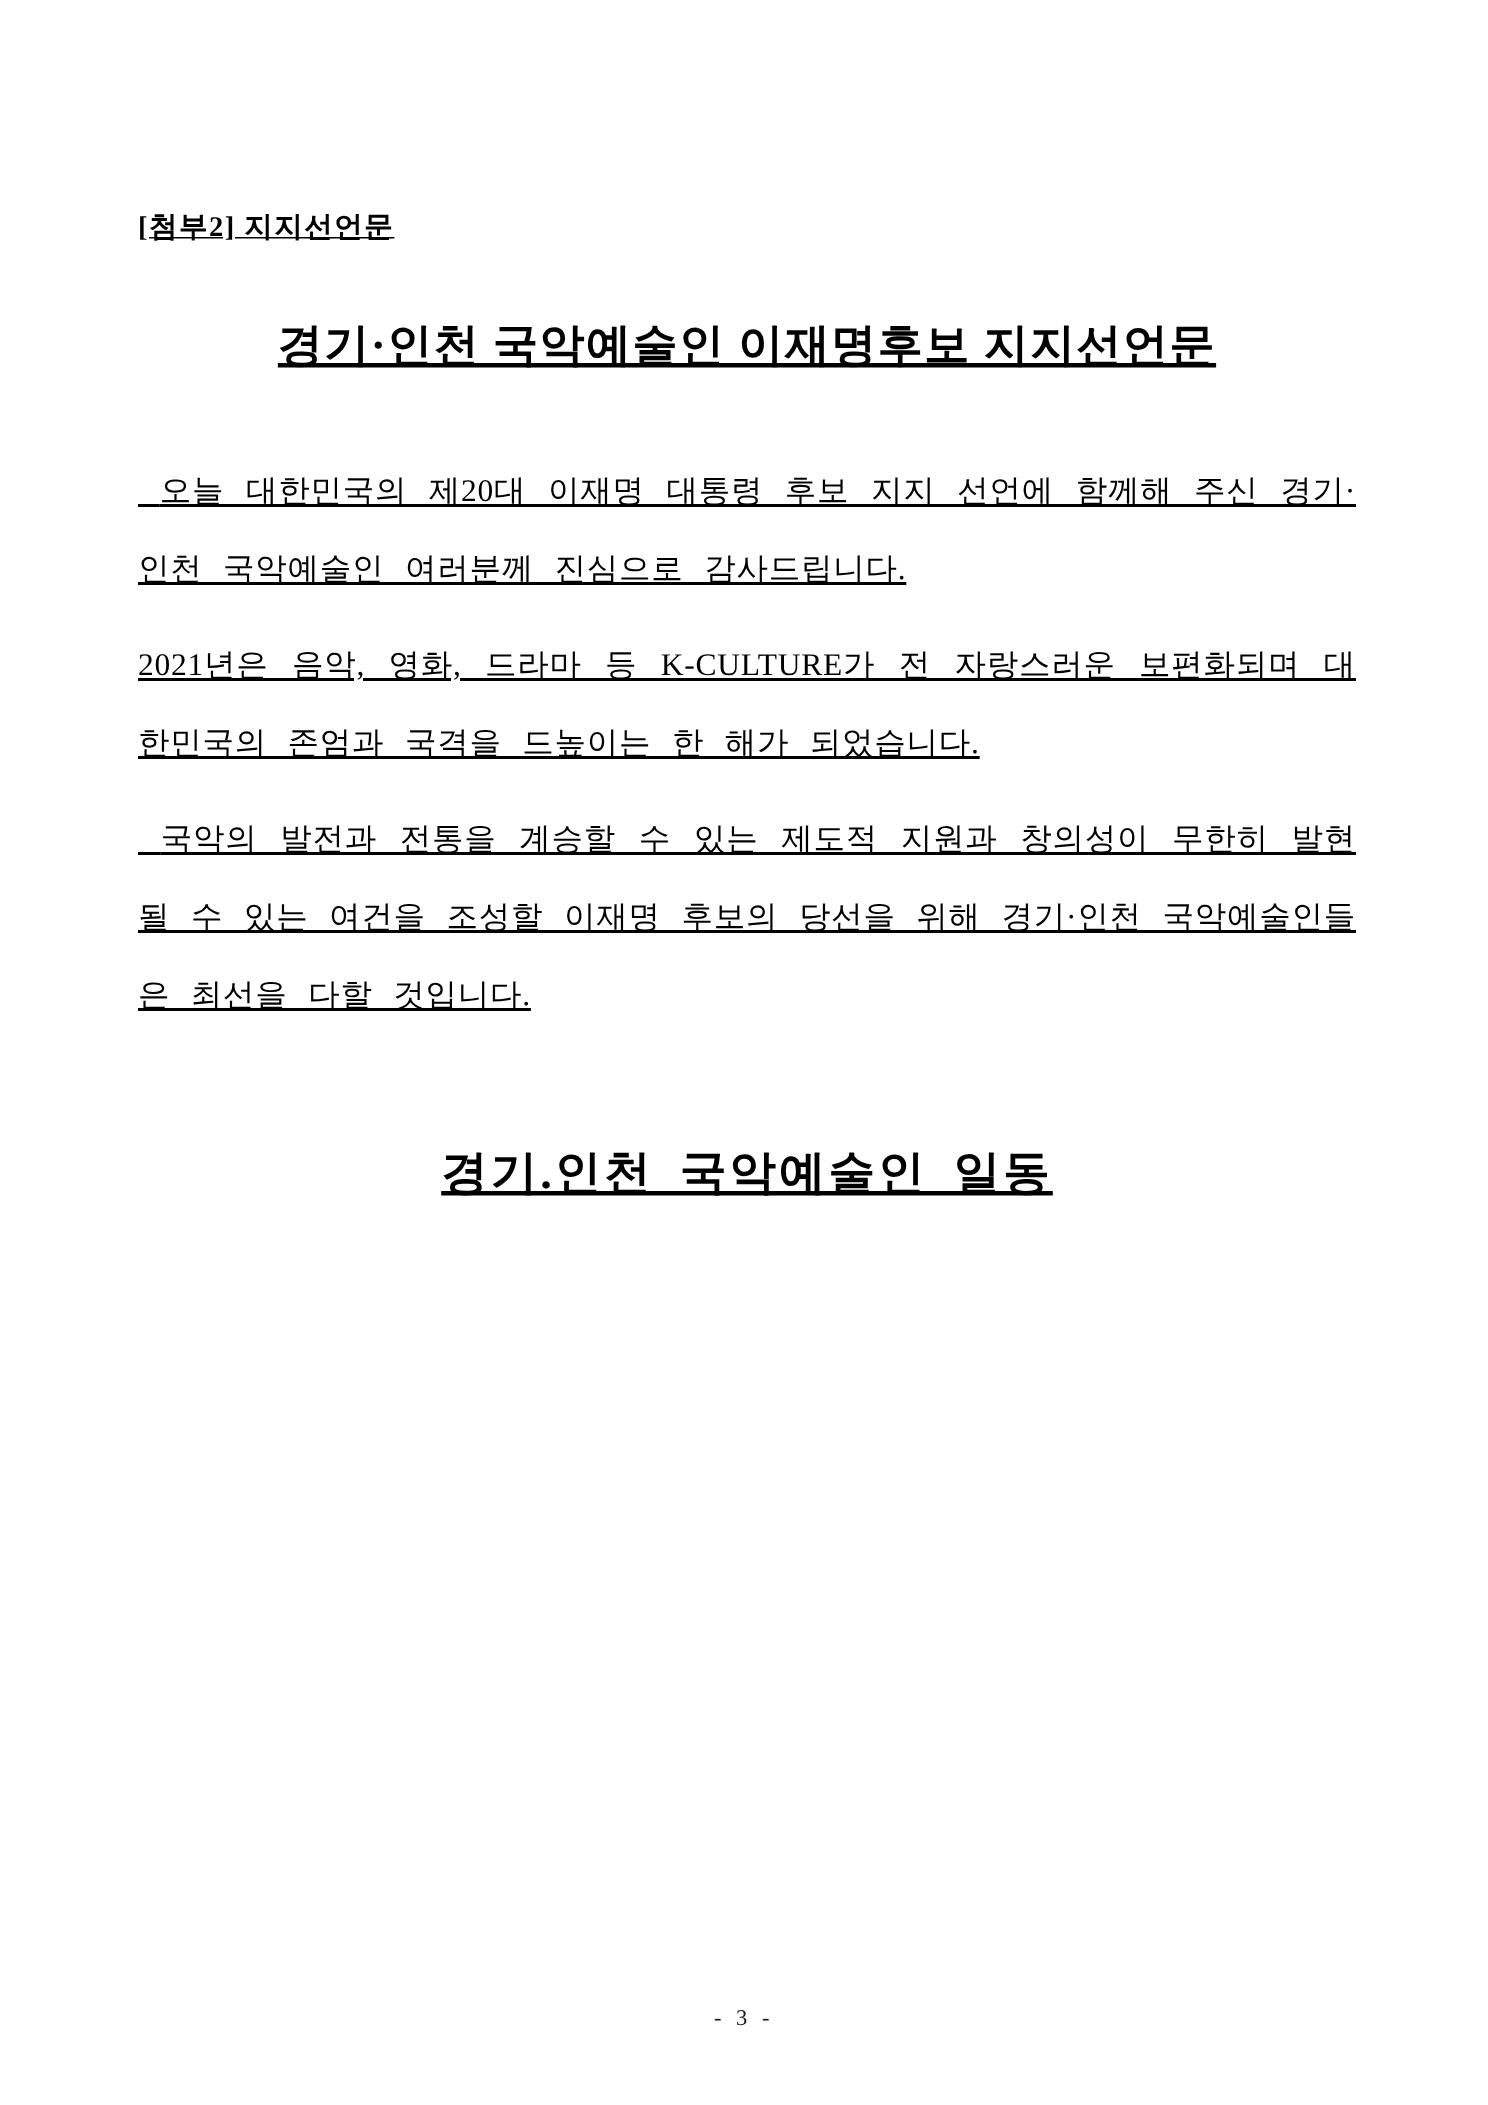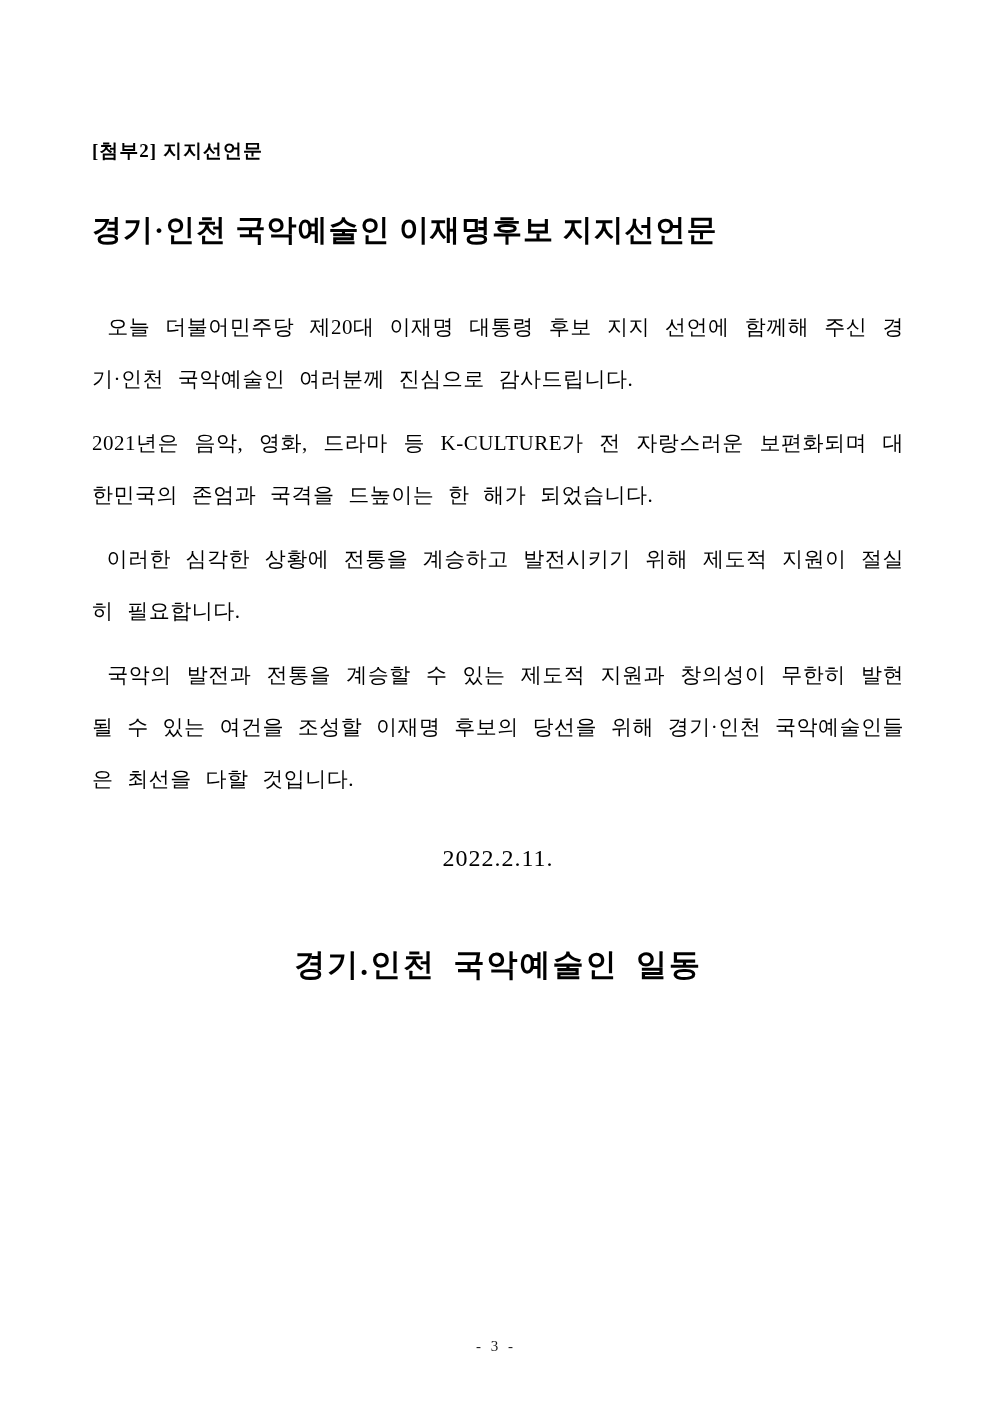--- a/index.html
+++ b/index.html
@@ -11,29 +11,31 @@
     position: relative;
     width: 992px;
     height: 1403px;
     margin: 0 auto;
     background: #ffffff;
     color: #000000;
     font-family: "Liberation Serif", "DejaVu Serif", serif;
     box-sizing: border-box;
     padding: 138px 88px 0 92px;
     overflow: hidden;
+    text-decoration: underline;
   }
   .attachment-label {
     font-size: 19px;
     font-weight: bold;
     letter-spacing: 1px;
     white-space: pre-wrap;
   }
   .doc-title {
     margin-top: 46px;
+    text-align: center;
     font-size: 30px;
     font-weight: bold;
     letter-spacing: 1px;
     white-space: pre-wrap;
   }
   .body-text {
     margin-top: 50px;
   }
   .body-text p {
     margin: 0 0 12px 0;
@@ -72,25 +74,23 @@
 </head>
 <body>
 
 <div class="page">
 
   <div class="attachment-label">[첨부2] 지지선언문</div>
 
   <h1 class="doc-title">경기·인천 국악예술인 이재명후보 지지선언문</h1>
 
   <div class="body-text">
-    <p> 오늘 더불어민주당 제20대 이재명 대통령 후보 지지 선언에 함께해 주신 경기·인천 국악예술인 여러분께 진심으로 감사드립니다.</p>
+    <p> 오늘 대한민국의 제20대 이재명 대통령 후보 지지 선언에 함께해 주신 경기·인천 국악예술인 여러분께 진심으로 감사드립니다.</p>
     <p>2021년은 음악, 영화, 드라마 등 K-CULTURE가 전 자랑스러운 보편화되며 대한민국의 존엄과 국격을 드높이는 한 해가 되었습니다.</p>
-    <p> 이러한 심각한 상황에 전통을 계승하고 발전시키기 위해 제도적 지원이 절실히 필요합니다.</p>
     <p> 국악의 발전과 전통을 계승할 수 있는 제도적 지원과 창의성이 무한히 발현될 수 있는 여건을 조성할 이재명 후보의 당선을 위해 경기·인천 국악예술인들은 최선을 다할 것입니다.</p>
   </div>
 
-  <div class="doc-date">2022.2.11.</div>
 
   <div class="doc-signature">경기.인천 국악예술인 일동</div>
 
   <div class="page-number">- 3 -</div>
 
 </div>
 
 </body></html>

